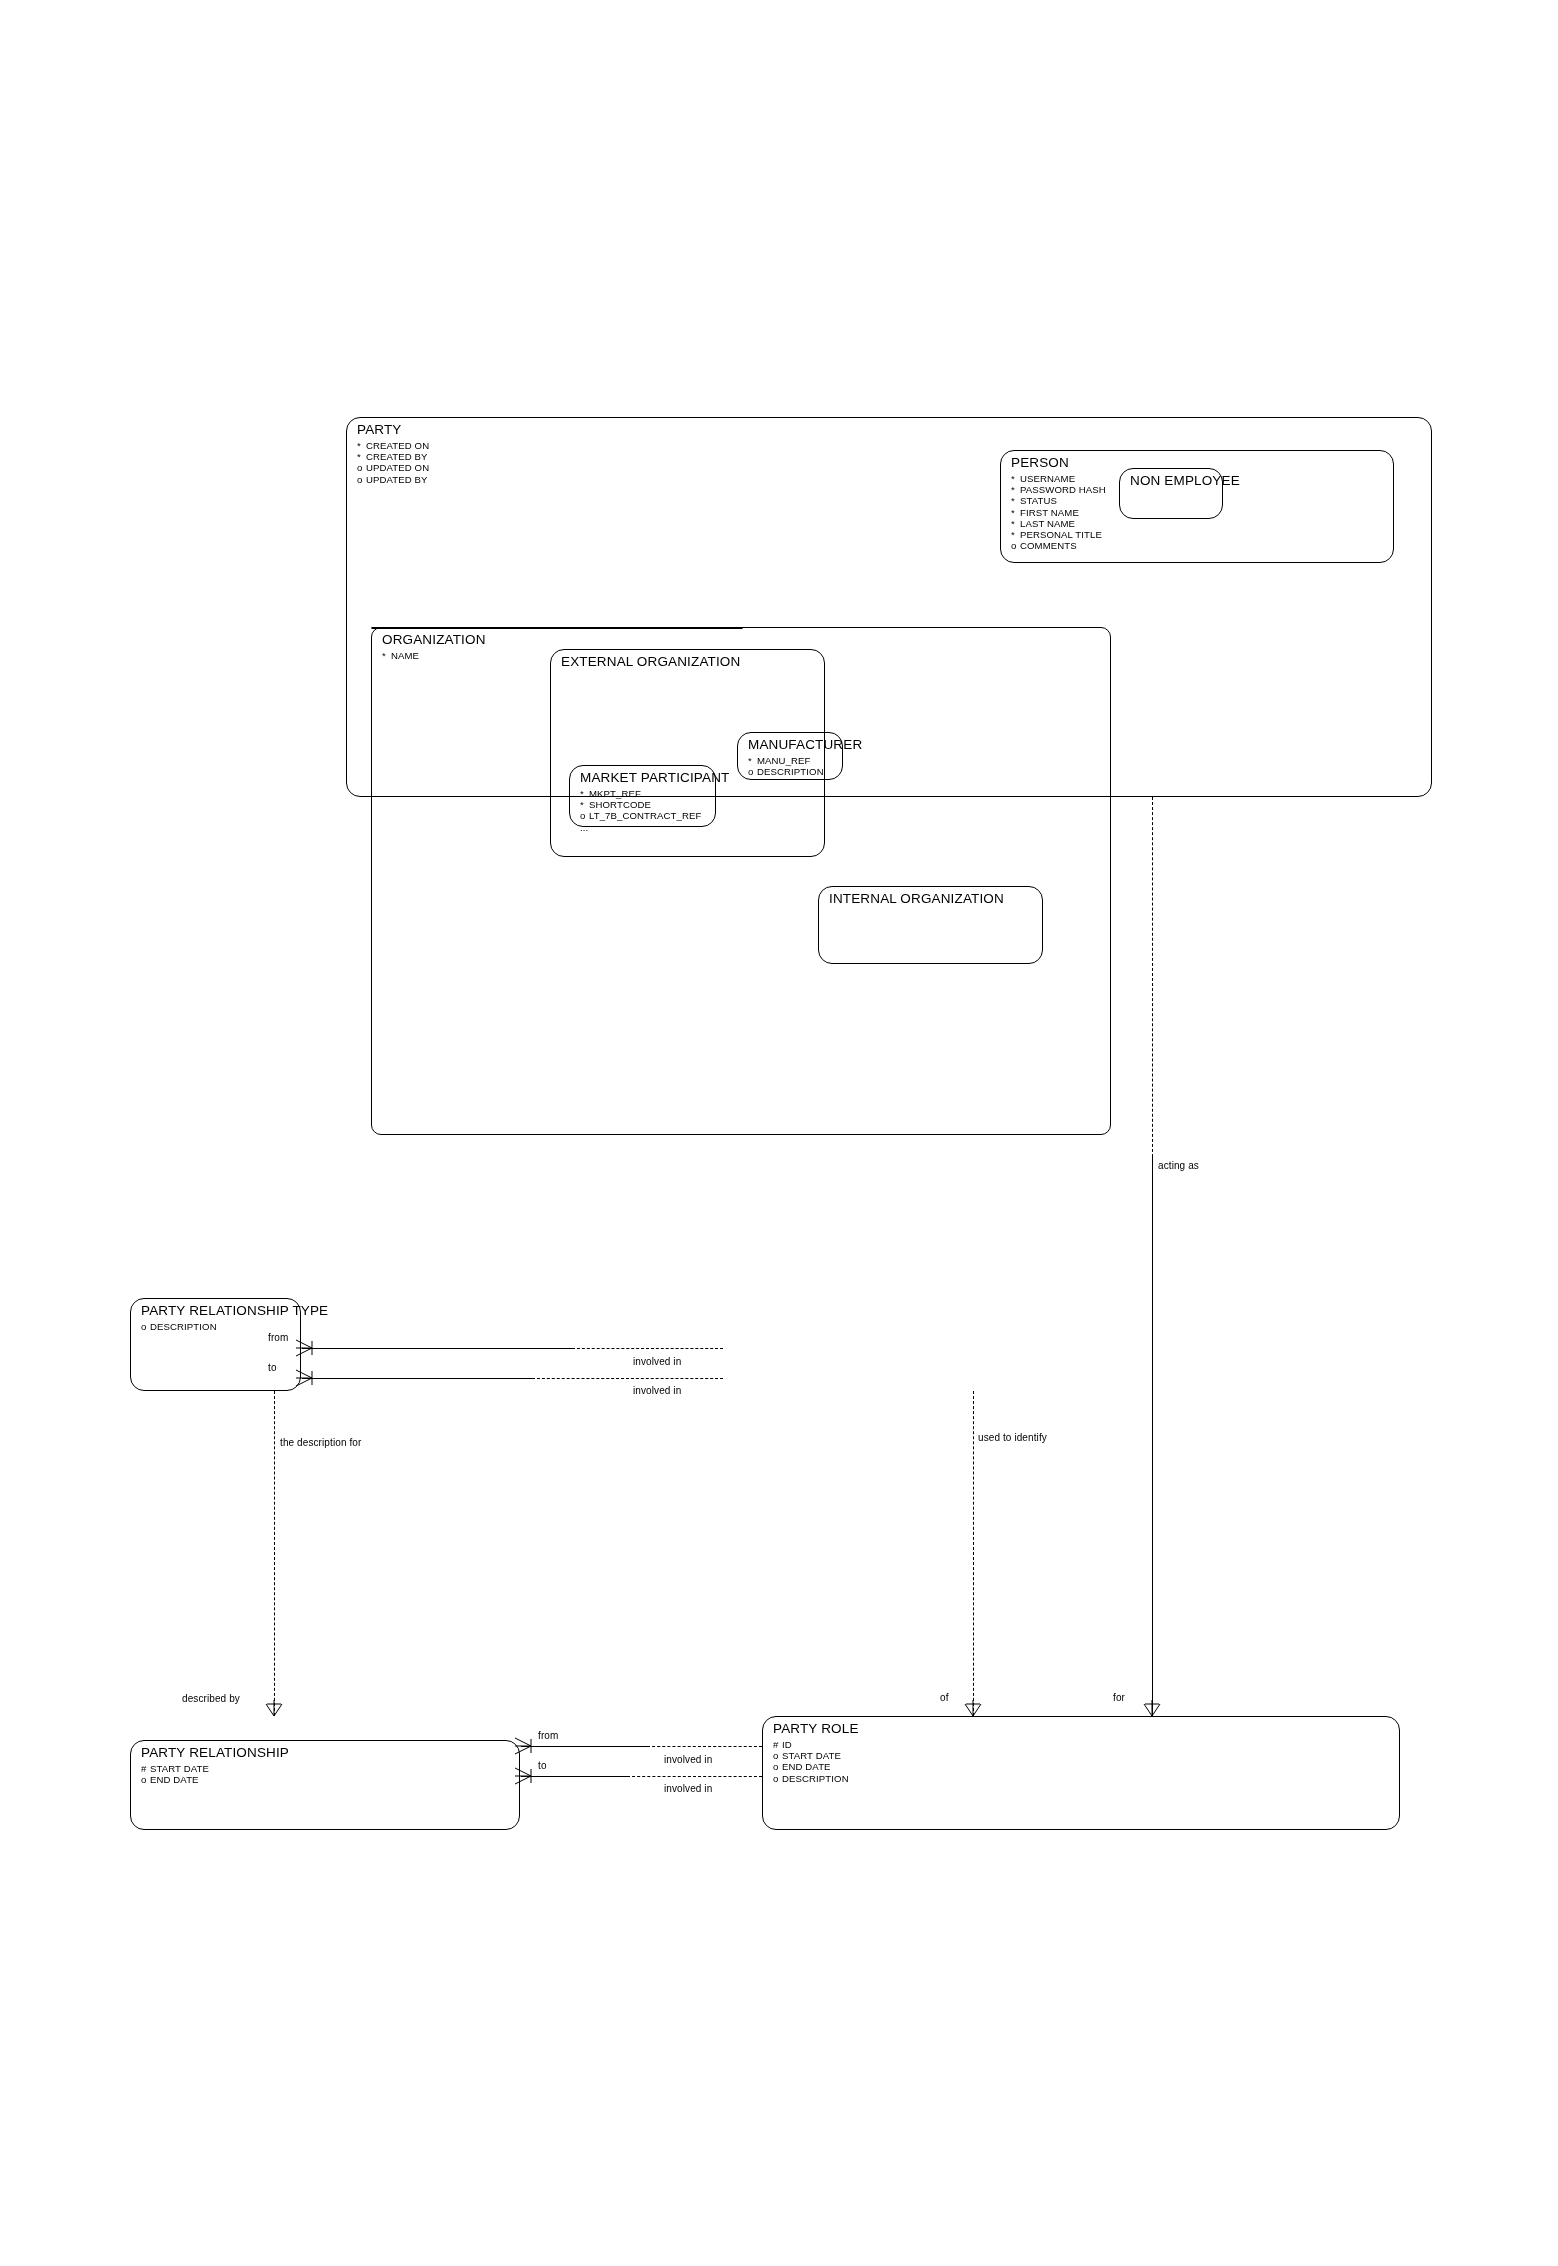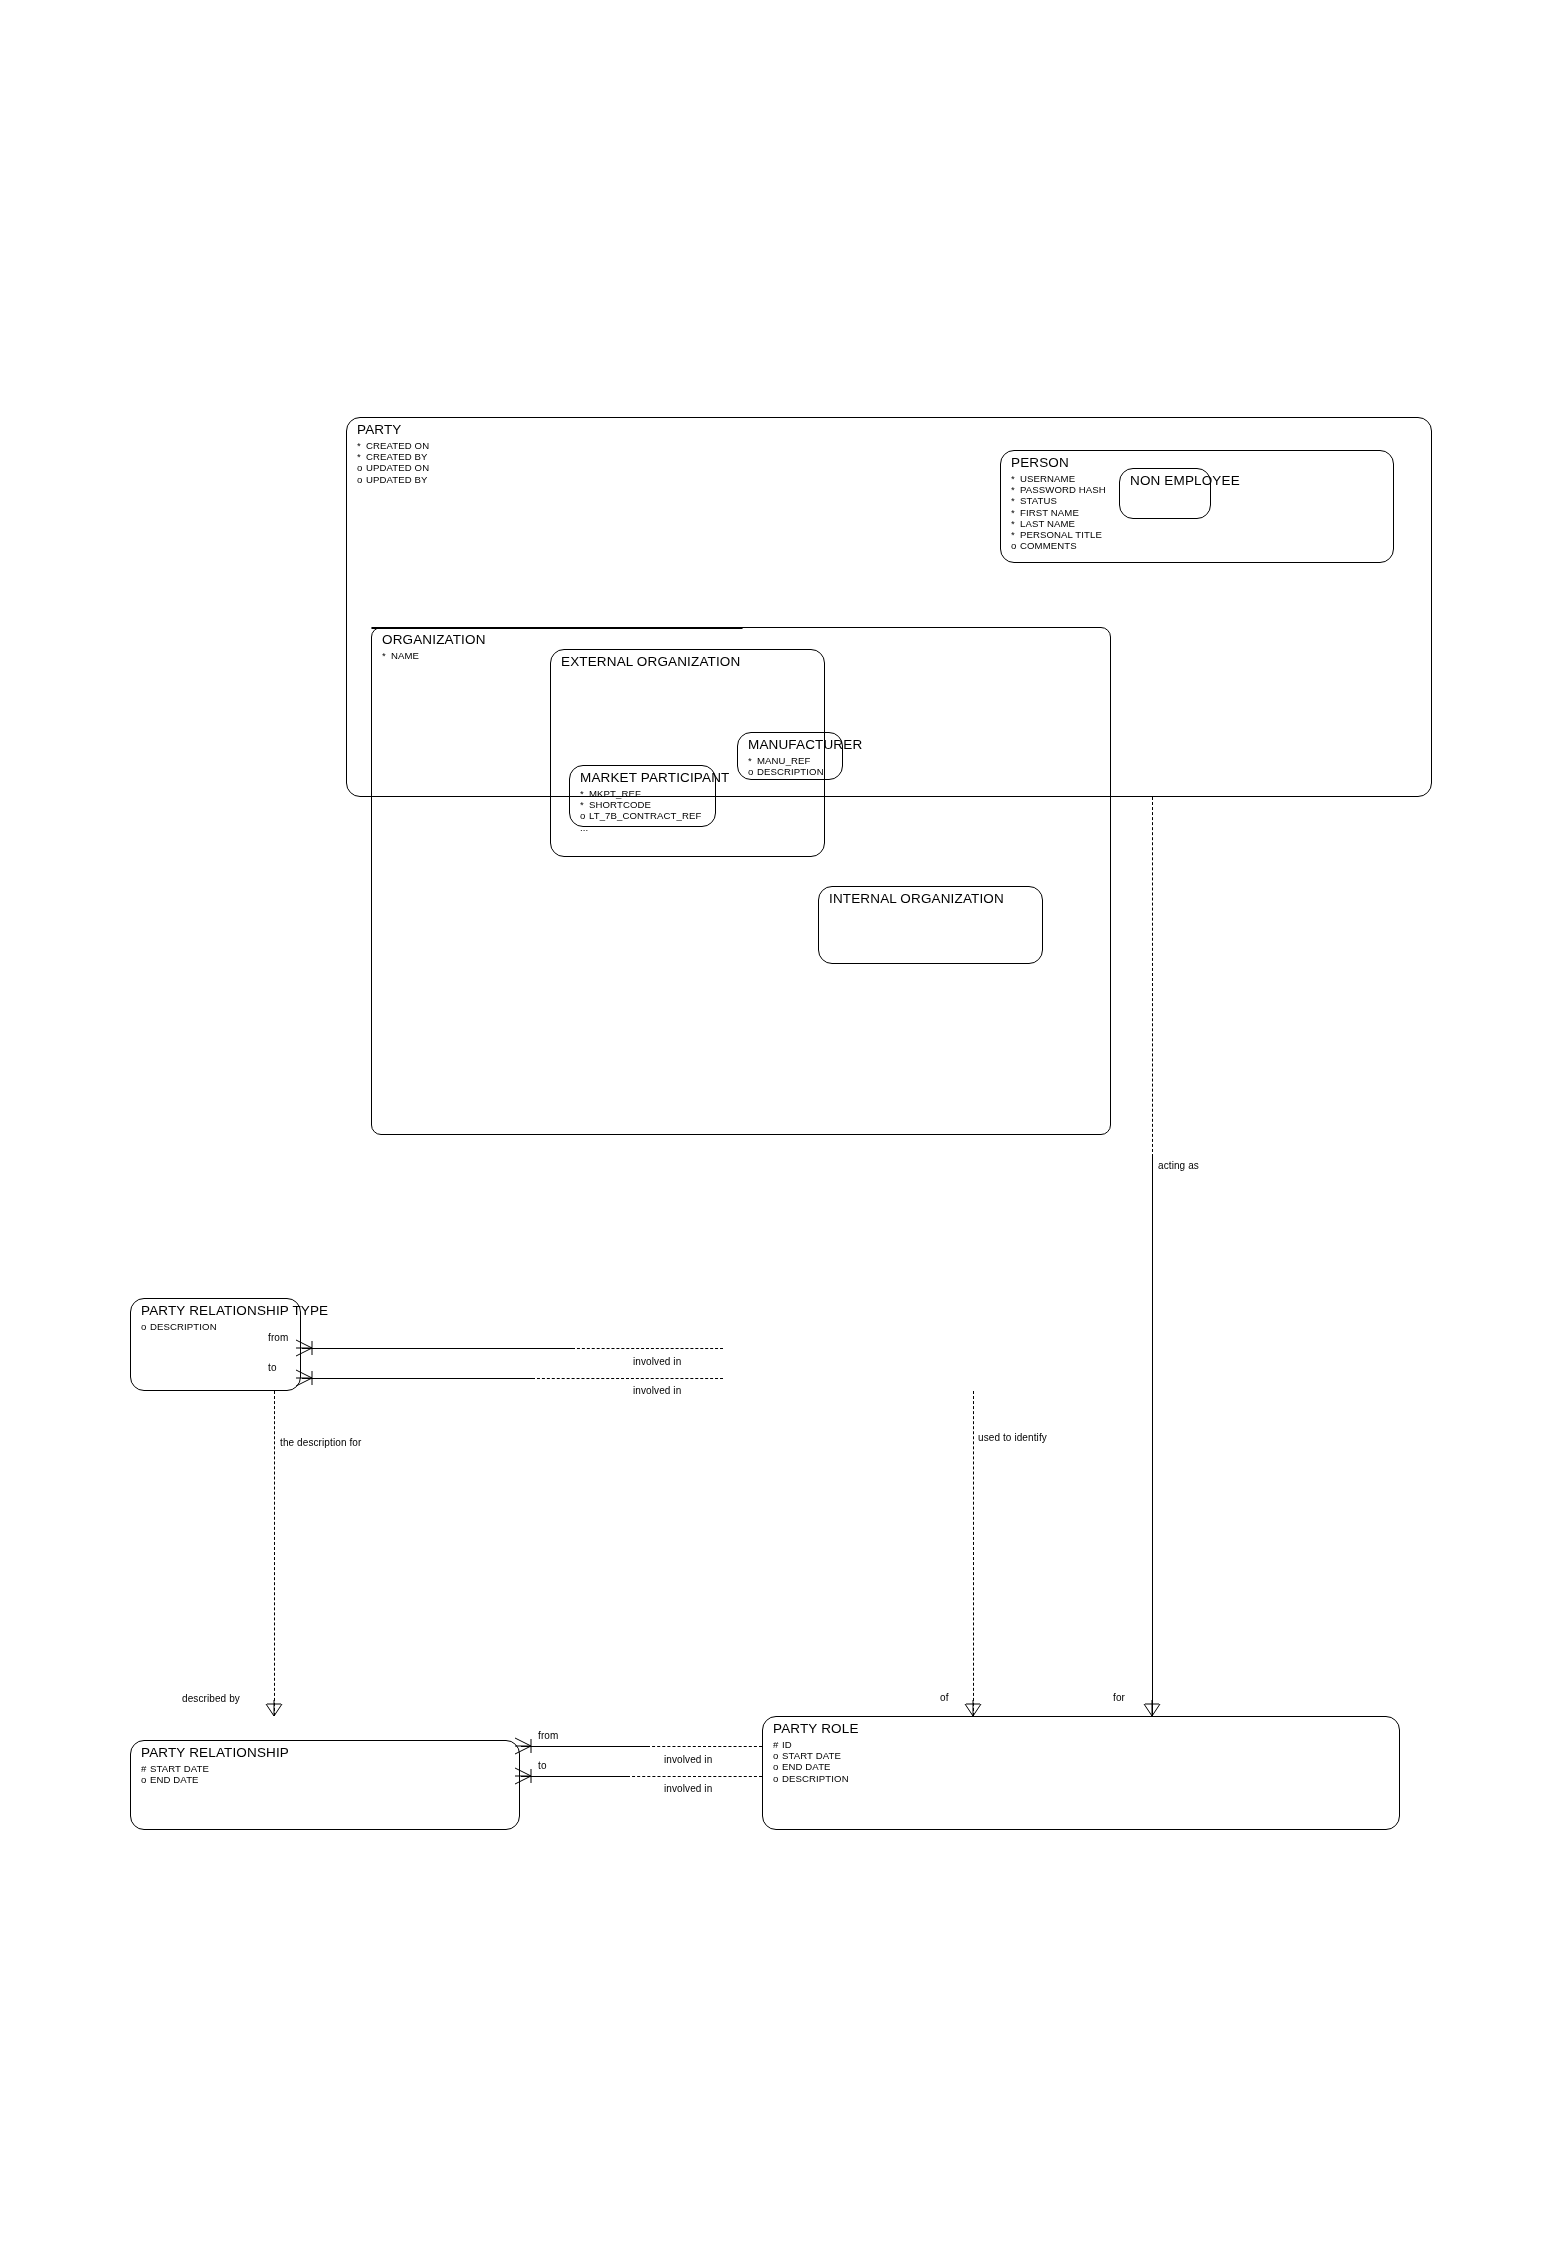--- a/index.html
+++ b/index.html
@@ -122,21 +122,21 @@
     <div class="attrs">
       <span class="row"><span class="mark">*</span><span>USERNAME</span></span>
       <span class="row"><span class="mark">*</span><span>PASSWORD HASH</span></span>
       <span class="row"><span class="mark">*</span><span>STATUS</span></span>
       <span class="row"><span class="mark">*</span><span>FIRST NAME</span></span>
       <span class="row"><span class="mark">*</span><span>LAST NAME</span></span>
       <span class="row"><span class="mark">*</span><span>PERSONAL TITLE</span></span>
       <span class="row"><span class="mark">o</span><span>COMMENTS</span></span>
     </div>
 
-    <div class="entity" style="left:118px; top:17px; width:92px; height:51px;">
+    <div class="entity" style="left:118px; top:17px; width:104px; height:51px;">
       <div class="ent-title">NON EMPLOYEE</div>
     </div>
   </div>
 
   <div class="entity" style="left:371px; top:627px; width:372px; height:0px; height:0;"></div>
 
   <div class="entity" style="left:371px; top:627px; width:740px; height:508px;border-radius:10px;">
     <div class="ent-title">ORGANIZATION</div>
     <div class="attrs">
       <span class="row"><span class="mark">*</span><span>NAME</span></span>

